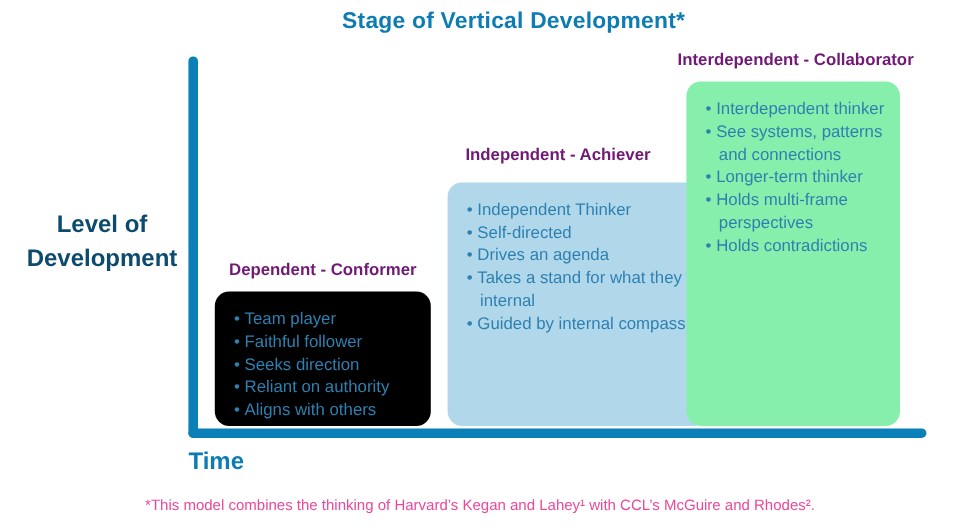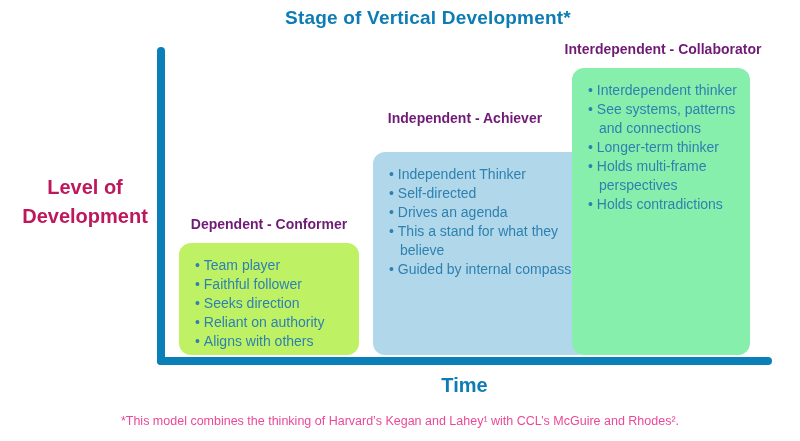--- a/index.html
+++ b/index.html
@@ -14,26 +14,26 @@
   .title {
     position:absolute; top:7px; left:428px;
     transform:translateX(-50%);
     white-space:nowrap;
     font-size:19px; font-weight:bold; color:#0d7cb4;
     letter-spacing:0.2px;
   }
   .y-label {
     position:absolute; top:173px; left:5px; width:160px;
     text-align:center;
-    font-size:20px; font-weight:bold; color:#be185d;
+    font-size:20px; font-weight:bold; color:#0c4a6e;
     white-space:pre-line; line-height:1.45;
   }
   .x-label {
     position:absolute; top:374px; left:157px; width:615px;
-    text-align:center;
+    text-align:left;
     font-size:20px; font-weight:bold; color:#0d7cb4;
   }
   .axis { position:absolute; background:#0b80b8; }
   .axis-y { left:157px; top:47px; width:8px; height:318px; }
   .axis-x { left:157px; top:357px; width:615px; height:8px; }
   .stage-heading {
     position:absolute;
     transform:translateX(-50%);
     white-space:nowrap;
     font-size:14px; font-weight:bold; color:#701a75;text-align:center;
@@ -42,21 +42,21 @@
     position:absolute;
     padding:13px 10px 10px 16px;
   }
   .stage-box ul { list-style:none; }
   .stage-box li {
     font-size:14px; line-height:19px; color:#2f80b0;
     padding-left:11px; text-indent:-11px;
   }
   .stage-box li::before { content:"\2022\00a0"; }
   .heading-1 { left:269px; top:216px; }
-  .heading-2 { left:465px; top:110px; }
+  .heading-2 { left:465px; top:120px; }
   .heading-3 { left:663px; top:41px; }
   .box-1 { left:179px; top:243px; width:180px; height:112px; }
   .box-2 { left:373px; top:152px; width:216px; height:203px; }
   .box-3 { left:572px; top:68px;  width:178px; height:287px; }
   .footnote {
     position:absolute; top:414px; left:0; width:800px;
     text-align:center;
     font-size:12.5px; color:#ec4899;
   }
 </style>
@@ -67,37 +67,37 @@
 
   <div class="title">Stage of Vertical Development*</div>
 
   <div class="y-label">Level of
 Development</div>
 
   <div class="axis axis-y"></div>
   <div class="axis axis-x"></div>
 
   <div class="stage-heading heading-1">Dependent - Conformer</div>
-  <div class="stage-box box-1" style="background-color: #bef264;">
+  <div class="stage-box box-1" style="background-color: #000000;">
     <ul>
         <li>Team player</li>
         <li>Faithful follower</li>
         <li>Seeks direction</li>
         <li>Reliant on authority</li>
         <li>Aligns with others</li>
       </ul>
   </div>
 
   <div class="stage-heading heading-2">Independent - Achiever</div>
   <div class="stage-box box-2" style="background-color: rgb(176, 216, 234);">
     <ul>
         <li>Independent Thinker</li>
         <li>Self-directed</li>
         <li>Drives an agenda</li>
-        <li>This a stand for what they believe</li>
+        <li>Takes a stand for what they internal</li>
         <li>Guided by internal compass</li>
       </ul>
   </div>
 
   <div class="stage-heading heading-3">Interdependent - Collaborator</div>
   <div class="stage-box box-3" style="background-color: #86efac;">
     <ul>
         <li>Interdependent thinker</li>
         <li>See systems, patterns and connections</li>
         <li>Longer-term thinker</li>

